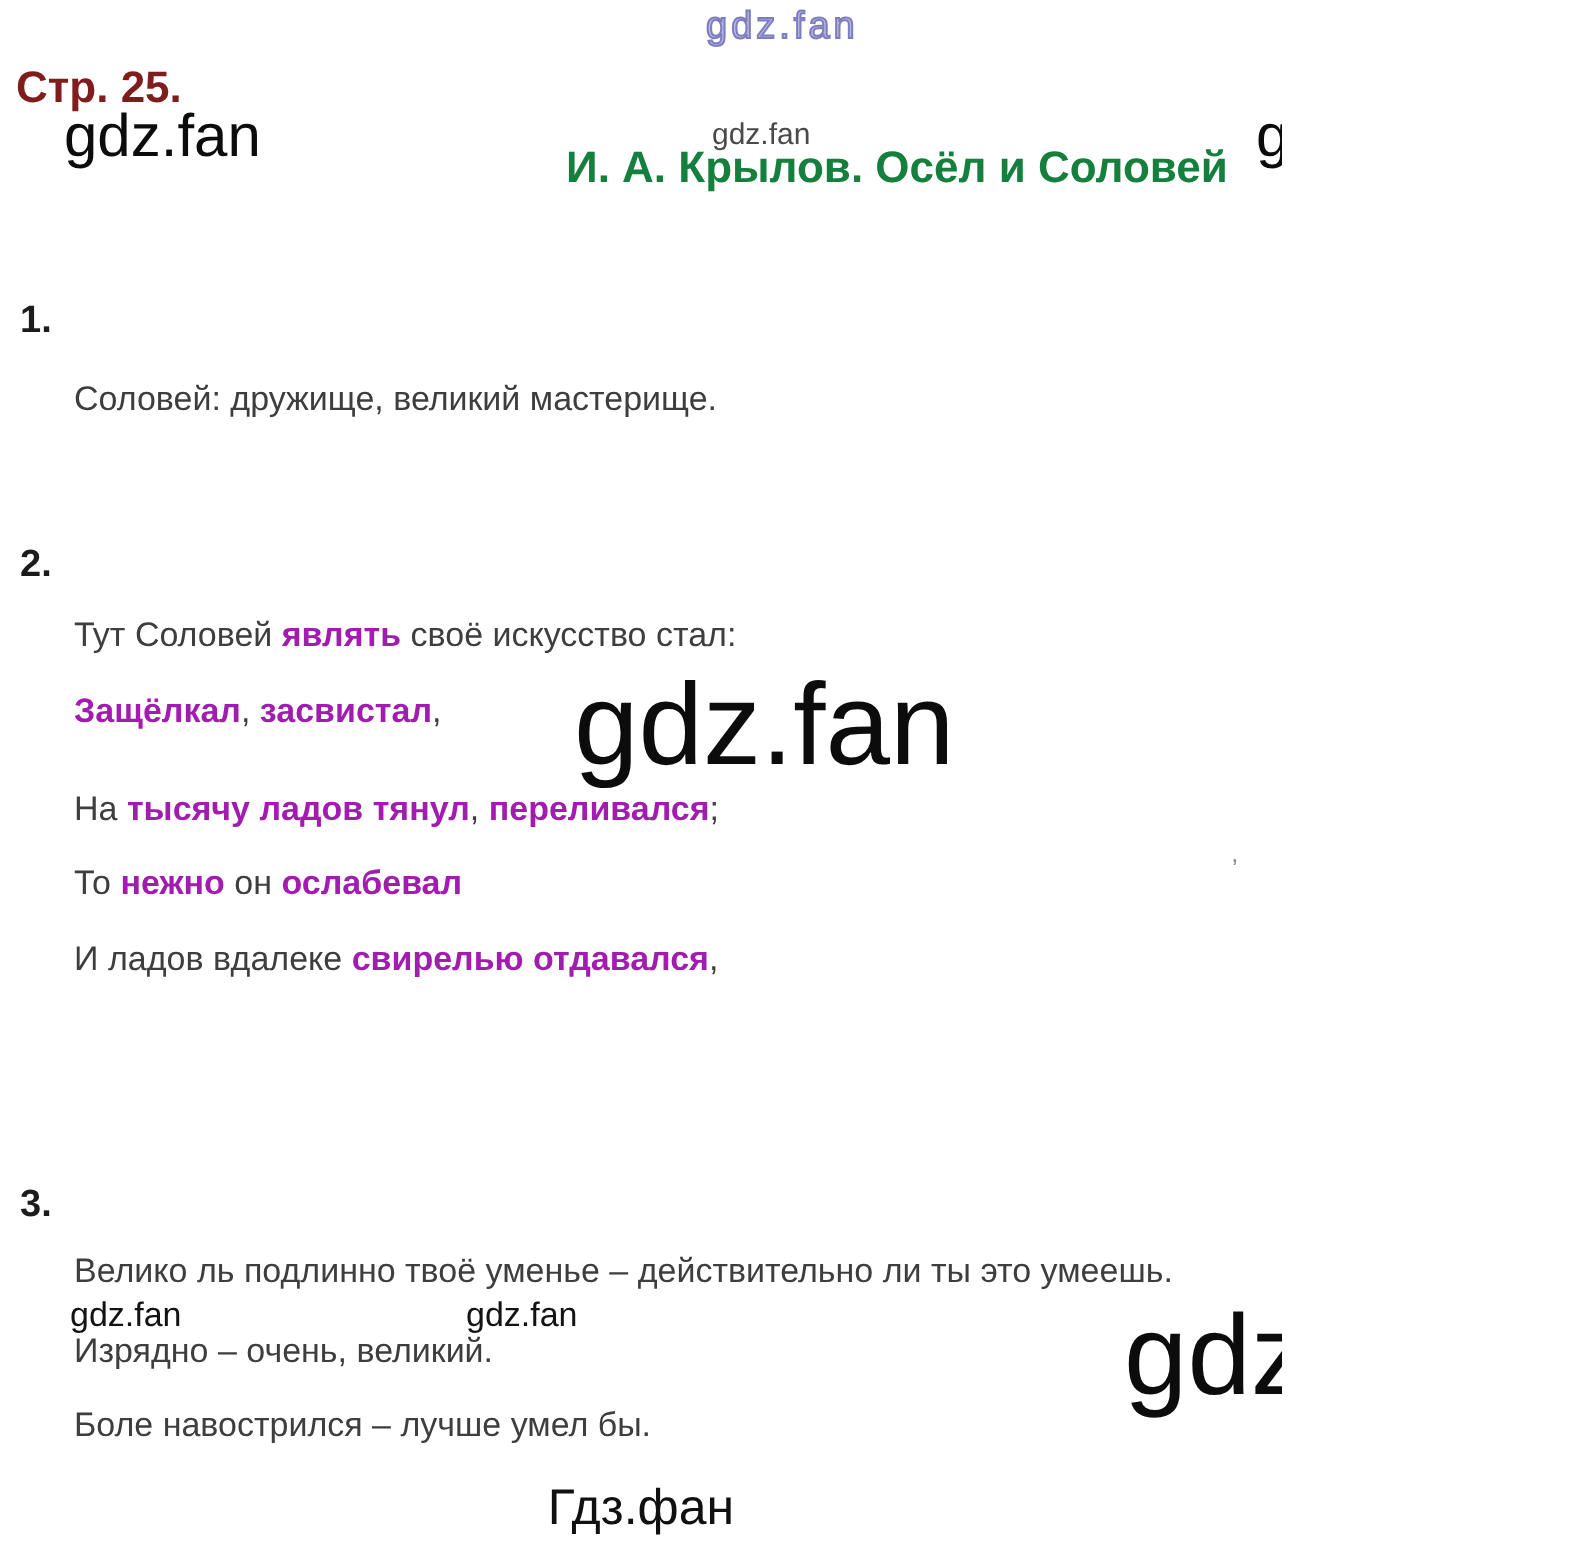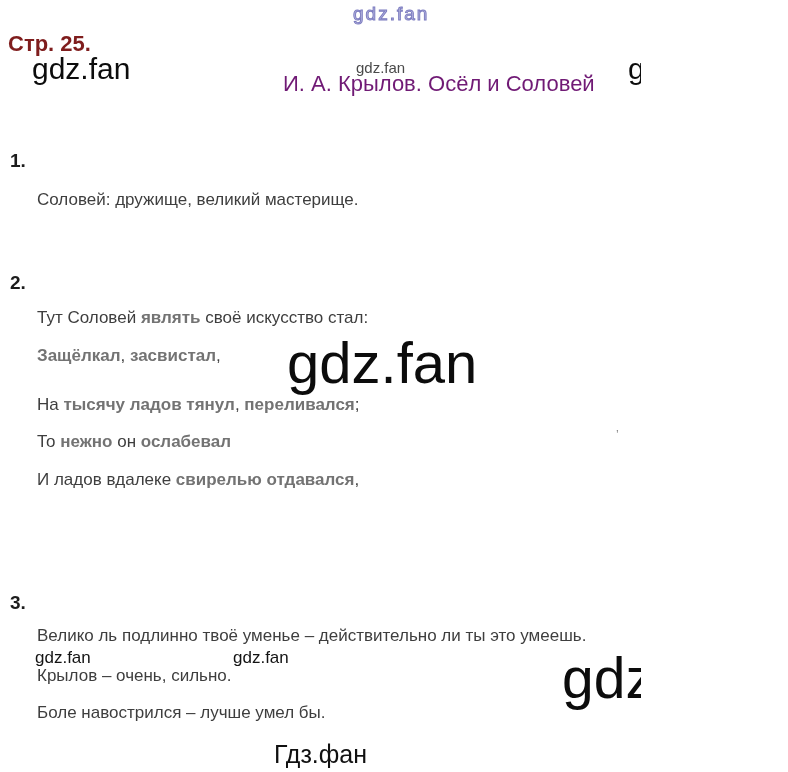--- a/index.html
+++ b/index.html
@@ -14,25 +14,25 @@
     -webkit-text-stroke:1px #7d7dc0;
     font-size:19px;letter-spacing:2px;font-weight:400;
   }
   .wm-black{color:#0c0c0c;font-weight:400;}
   .wm-big{font-size:58px;letter-spacing:0px;}
   .wm-med{font-size:30px;}
   .wm-small{font-size:17px;color:#131313;}
   .wm-tiny{font-size:15px;color:#4a4a4a;}
   
   .page-label{font-size:22px;font-weight:700;color:#7f1d1d;}
-  .doc-title{font-size:22px;font-weight:400;color:#701a75;}
+  .doc-title{font-size:22px;font-weight:700;color:#15803d;}
   
   .num{left:10px;font-size:19px;font-weight:700;color:#1c1c1c;}
   .line{left:37px;font-size:17px;color:#3e3e3e;}
-  .line .b{font-weight:700;color:#737373;}
+  .line .b{font-weight:700;color:#a21caf;}
   .footer-brand{font-size:25px;color:#101010;left:50%;transform:translateX(-50%);text-align:right;}
   .stray{font-size:13px;color:#8a8a8a;}
 </style>
 </head>
 <body>
 
 <div id="page">
 
   <div class="abs wm-outline" style="left:353px;top:3px;">gdz.fan</div>
 
@@ -57,18 +57,18 @@
 
   <div class="abs stray" style="left:616px;top:428px;">ʼ</div>
 
   <div class="abs num" style="top:592px;">3.</div>
   <div class="abs line" style="top:626px;"><span>Велико ль подлинно твоё уменье – действительно ли ты это умеешь.</span></div>
 
   <div class="abs wm-small" style="left:35px;top:648px;">gdz.fan</div>
   <div class="abs wm-small" style="left:233px;top:648px;">gdz.fan</div>
   <div class="abs wm-black wm-big" style="left:562px;top:646px;font-size:57px;">gdz.fan</div>
 
-  <div class="abs line" style="top:666px;"><span>Крылов – очень, сильно.</span></div>
+  <div class="abs line" style="top:666px;"><span>Изрядно – очень, великий.</span></div>
   <div class="abs line" style="top:703px;"><span>Боле навострился – лучше умел бы.</span></div>
 
   <div class="abs footer-brand" style="top:740px;">Гдз.фан</div>
 
 </div>
 
 </body></html>

